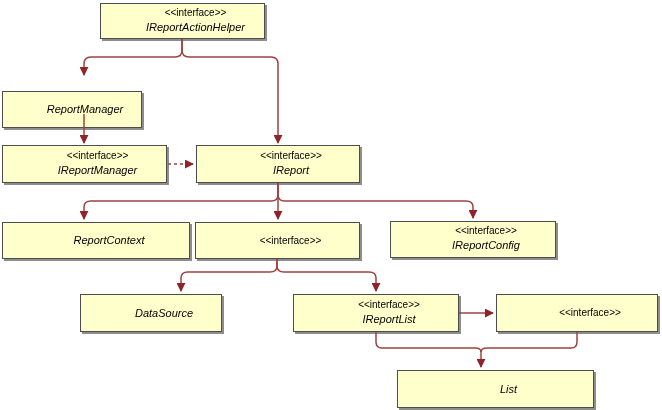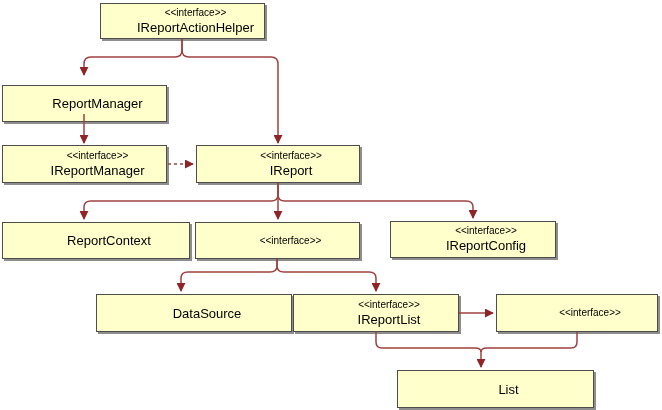--- a/index.html
+++ b/index.html
@@ -19,21 +19,21 @@
     box-shadow: 2px 2px 0 #8e8e8e;
     display: flex;
     flex-direction: column;
     align-items: center;
     justify-content: center;
     text-align: center;
     color: #000000;
     padding-left: 26px;
   }
   .stereotype { font-size: 10px; line-height: 12px; }
-  .class-name { font-size: 13px; line-height: 17px; }
+  .class-name { font-size: 11px; line-height: 17px; font-style: italic; }
   svg.edges {
     position: absolute; left: 0; top: 0;
     pointer-events: none;
   }
   svg.edges path.edge {
     fill: none;
     stroke: var(--edge, #a04141);
     stroke-width: 1.5;
   }
   svg.edges path.dashed { stroke-dasharray: 3,3; }
@@ -42,21 +42,21 @@
 </head>
 <body>
 
 <div class="canvas">
 
   <div class="node" style="left:100px; top:3px; width:165px; height:36px">
     <div class="stereotype">&lt;&lt;interface&gt;&gt;</div>
     <div class="class-name">IReportActionHelper</div>
   </div>
 
-  <div class="node" style="left:2px; top:85px; width:165px; height:37px">
+  <div class="node" style="left:2px; top:91px; width:140px; height:37px">
     <div class="class-name">ReportManager</div>
   </div>
 
   <div class="node" style="left:2px; top:145px; width:165px; height:38px">
     <div class="stereotype">&lt;&lt;interface&gt;&gt;</div>
     <div class="class-name">IReportManager</div>
   </div>
 
   <div class="node" style="left:196px; top:145px; width:164px; height:38px">
     <div class="stereotype">&lt;&lt;interface&gt;&gt;</div>
@@ -69,21 +69,21 @@
 
   <div class="node" style="left:195px; top:222px; width:165px; height:37px">
     <div class="stereotype">&lt;&lt;interface&gt;&gt;</div>
   </div>
 
   <div class="node" style="left:390px; top:221px; width:166px; height:37px">
     <div class="stereotype">&lt;&lt;interface&gt;&gt;</div>
     <div class="class-name">IReportConfig</div>
   </div>
 
-  <div class="node" style="left:96px; top:294px; width:196px; height:38px">
+  <div class="node" style="left:80px; top:294px; width:142px; height:38px">
     <div class="class-name">DataSource</div>
   </div>
 
   <div class="node" style="left:293px; top:294px; width:166px; height:38px">
     <div class="stereotype">&lt;&lt;interface&gt;&gt;</div>
     <div class="class-name">IReportList</div>
   </div>
 
   <div class="node" style="left:496px; top:294px; width:162px; height:38px">
     <div class="stereotype">&lt;&lt;interface&gt;&gt;</div>

